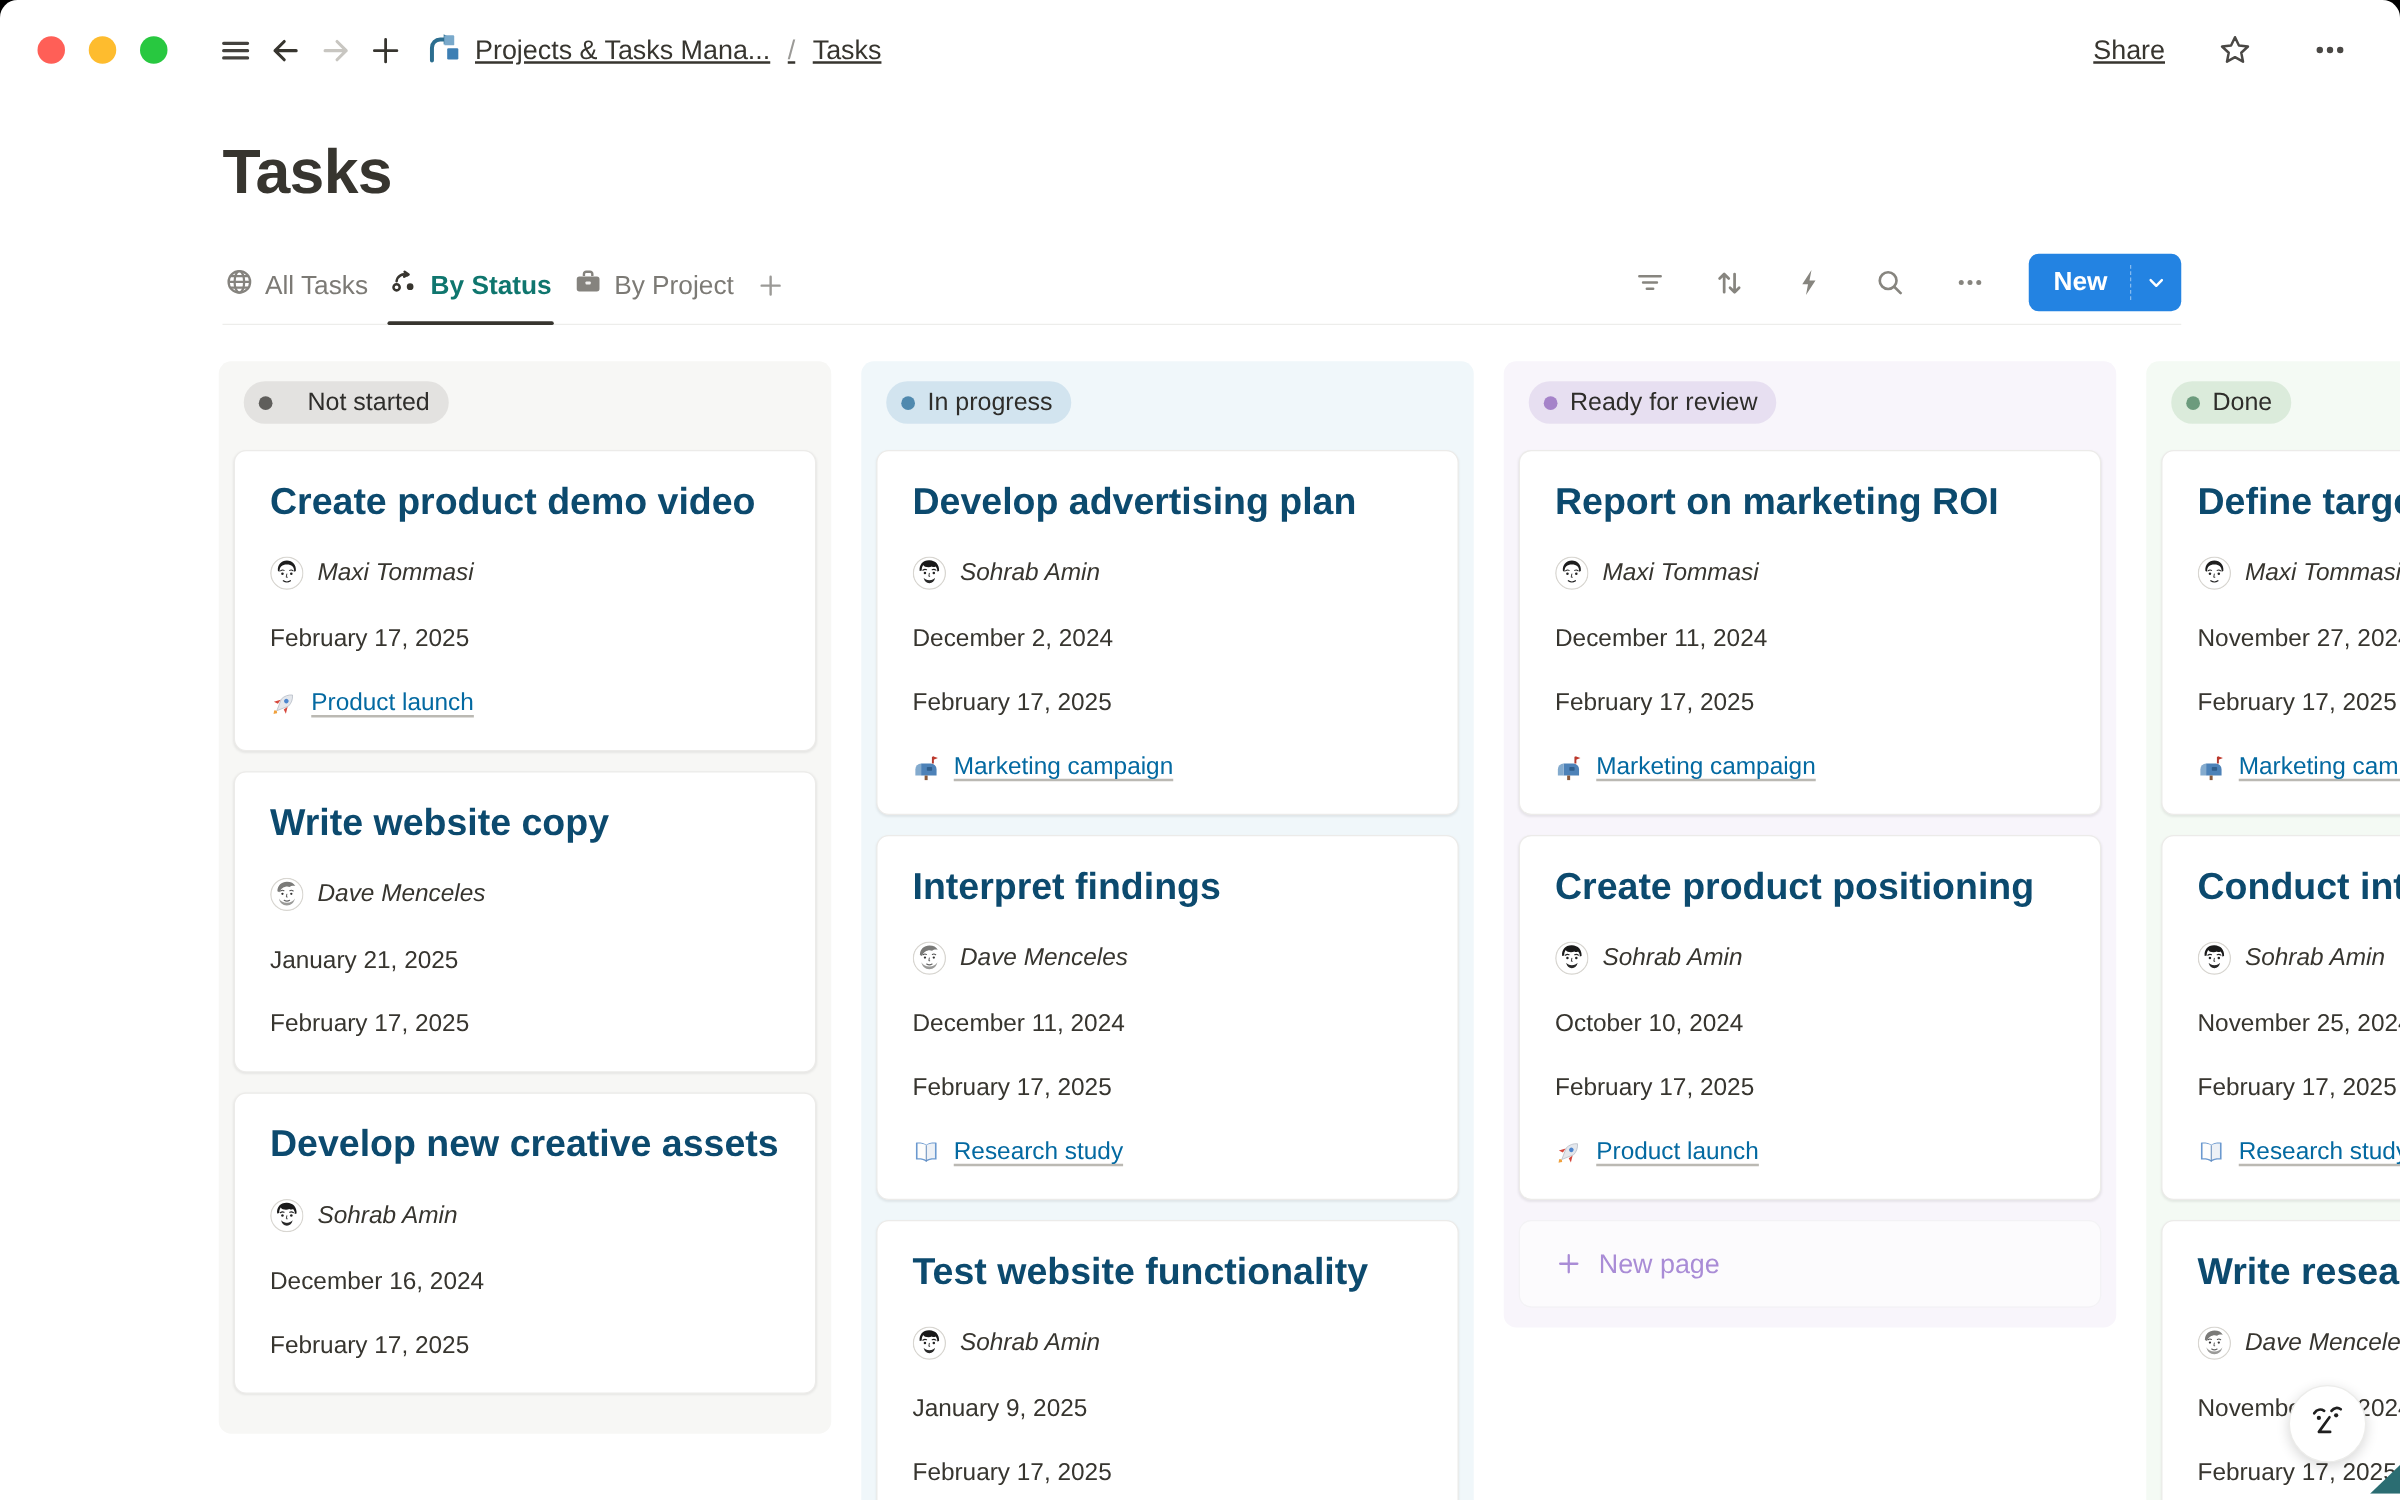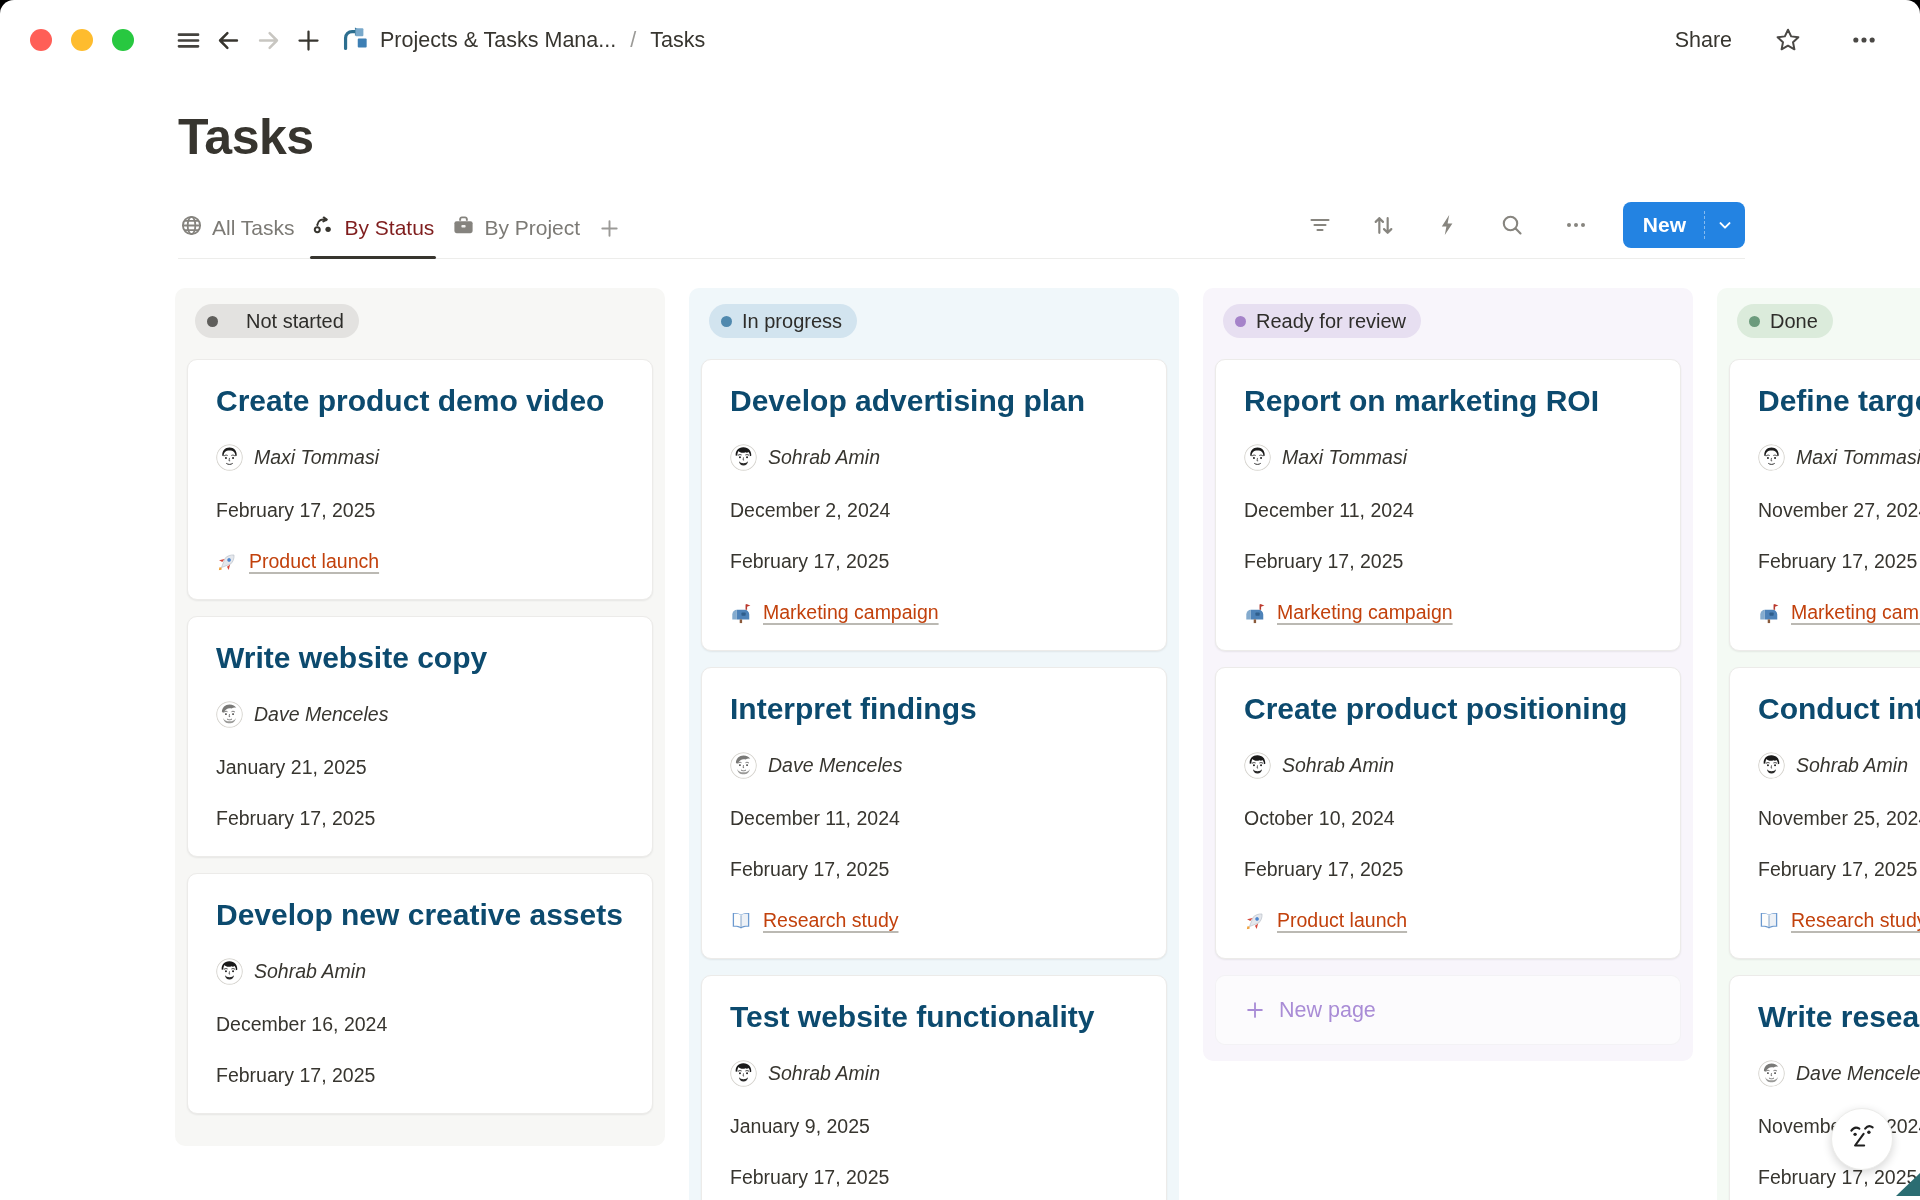--- a/index.html
+++ b/index.html
@@ -1,57 +1,57 @@
 <!DOCTYPE html>
 <html><head>
 <meta charset="utf-8">
 <style>
   * { box-sizing: border-box; }
   html,body { margin:0; padding:0; width:1920px; height:1200px; overflow:hidden; background:#000; }
   body { font-family:"Liberation Sans","DejaVu Sans",sans-serif; color:#37352F; }
   .window { position:relative; width:1920px; height:1200px; background:#fff; border-radius:14px 14px 0 0; overflow:hidden; }
 
   
-  .topbar { height:80px; display:flex; align-items:center; padding:0 36px 0 30px; }
+  .topbar { height:80px; display:flex; align-items:center; padding:0 36px 0 30px;text-decoration:underline; }
   .lights { display:flex; gap:19px; margin-right:34px; }
   .light { width:22px; height:22px; border-radius:50%; }
   .light.red{ background:#FF5F57; } .light.yellow{ background:#FEBC2E; } .light.green{ background:#28C840; }
   .tbicon { display:flex; align-items:center; justify-content:center; width:40px; height:40px; border-radius:6px; cursor:pointer; flex:none; }
   .breadcrumb { display:flex; align-items:center; gap:10px; margin-left:10px; font-size:21.5px; color:#37352F; white-space:nowrap; }
   .crumb-sep { color:#9B9A97; margin:0 4px; }
   .topbar-right { margin-left:auto; display:flex; align-items:center; gap:36px; }
   .share-btn { font-size:21.5px; color:#37352F; cursor:pointer; }
 
   
   .page-title { margin:26px 0 0 178px; font-size:50px; line-height:62px; font-weight:800; color:#37352F; letter-spacing:-0.5px; }
 
   .tabs-row { margin:34px 175px 0 178px; display:flex; align-items:flex-end; border-bottom:1px solid #EDEDEB; }
   .tabs-left { display:flex; align-items:center; gap:14px; }
   .tab { position:relative; display:flex; align-items:center; gap:9px; padding:12px 2px 16px; font-size:21px; color:#7C7A75; font-weight:500; cursor:pointer; white-space:nowrap; }
-  .tab.active { color:#7f1d1d; font-weight:400; }
+  .tab.active { color:#0f766e; font-weight:700; }
   .tab.active::after { content:""; position:absolute; left:0; right:0; bottom:-1px; height:3.5px; background:#37352F; border-radius:2px; }
   .add-view { padding:12px 2px 16px; cursor:pointer; display:flex; align-items:center; }
   .tabs-right { margin-left:auto; display:flex; align-items:center; gap:30px; padding-bottom:10px; }
   .toolicon { display:flex; align-items:center; justify-content:center; width:34px; height:34px; cursor:pointer; }
   .new-btn { display:flex; align-items:center; background:#2383E2; border-radius:8px; height:46px; color:#fff; cursor:pointer; overflow:hidden; }
   .new-label { font-size:21px; font-weight:700; padding:0 18px 0 20px; }
   .new-divider { width:0; height:28px; border-left:1px dashed rgba(255,255,255,0.45); }
   .new-chevron { width:40px; display:flex; align-items:center; justify-content:center; height:100%; }
 
   
   .board { display:flex; align-items:flex-start; gap:24px; padding-left:175px; margin-top:29px; }
   .col { flex:none; width:490px; border-radius:10px; padding:16px 12px; }
   .pill { display:inline-flex; align-items:center; gap:10px; height:34px; padding:0 15px 0 12px; border-radius:17px; margin:0 0 21px 8px; font-size:20px; font-weight:500; color:#2E2D2A; cursor:pointer; }
   .pill-dot { width:11px; height:11px; border-radius:50%; flex:none; }
   .card { background:#fff; border:1px solid #ECEBE9; border-radius:10px; box-shadow:0 1px 2px rgba(15,15,15,0.07); padding:26px 28px 26px; margin-bottom:16px; cursor:pointer; }
   .card-title { margin:0 0 28px; font-size:30px; line-height:30px; font-weight:700; color:#0c4a6e; white-space:nowrap; overflow:visible; }
   .crow { display:flex; align-items:center; gap:11px; margin-top:28px; font-size:19.5px; color:#37352F; white-space:nowrap; }
   .crow:first-of-type { margin-top:0;font-style:italic; }
   .avatar { width:27px; height:27px; flex:none; border-radius:50%; overflow:hidden; }
-  .plink { color:#c2410c; font-weight:500; text-decoration:underline; text-decoration-color:#BBB9B3; text-decoration-thickness:1.5px; text-underline-offset:4px; }
+  .plink { color:#0369a1; font-weight:500; text-decoration:underline; text-decoration-color:#BBB9B3; text-decoration-thickness:1.5px; text-underline-offset:4px; }
   .picon { width:22px; height:22px; flex:none; display:flex; }
   .newpage { display:flex; align-items:center; gap:13px; height:70px; border-radius:10px; padding-left:28px; background:rgba(253,252,254,0.8); border:1px solid rgba(0,0,0,0.035); font-size:21.5px; cursor:pointer; }
 
   
   .ai-fab { position:absolute; left:1831px; top:1108px; width:62px; height:62px; border-radius:50%; background:#fff; border:1px solid #ECECEA; box-shadow:0 3px 10px rgba(0,0,0,0.16); display:flex; align-items:center; justify-content:center; cursor:pointer; z-index:5; }
   .cursor-wedge { position:absolute; right:0; bottom:0; z-index:6; }
 </style>
 </head>
 <body>
 

